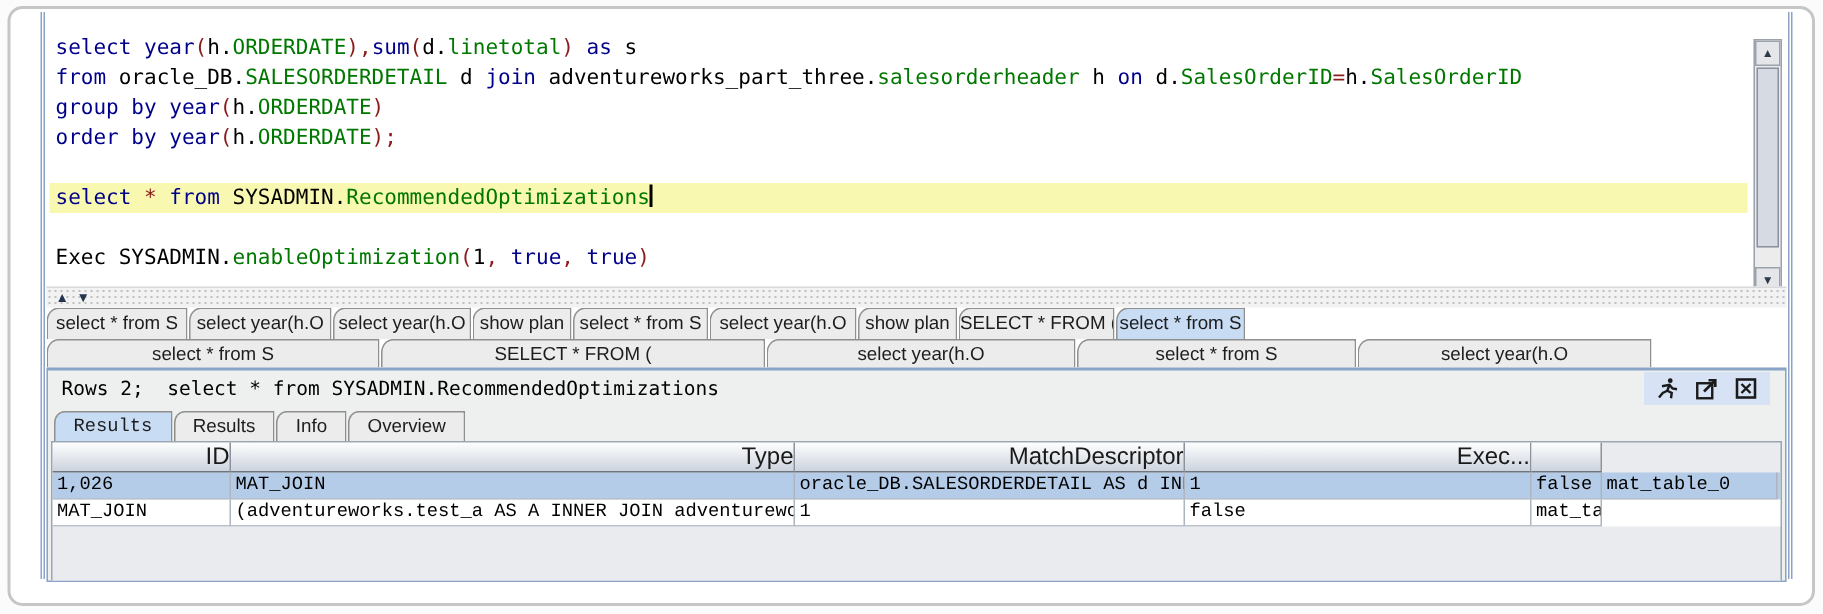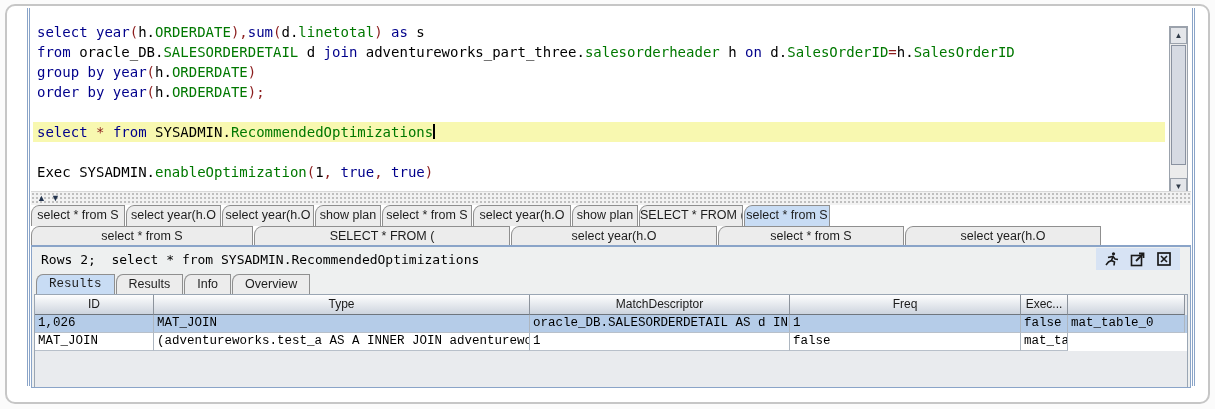--- a/index.html
+++ b/index.html
@@ -47,21 +47,21 @@
   .status-text{padding-left:9px;font-family:"DejaVu Sans Mono","Liberation Mono",monospace;font-size:13px;color:#000;white-space:pre;}
   .iconstrip{position:absolute;right:10px;top:1px;height:22px;background:#d7e3f4;display:flex;align-items:center;gap:10px;padding:0 8px;}
   .ic{width:16px;height:16px;display:inline-block;}
 
   .rtabs{display:flex;align-items:flex-end;height:22px;padding-left:4px;}
   .rtab{box-sizing:border-box;height:20px;background:#ececec;border:1px solid #8f8f8f;border-bottom:none;border-top-left-radius:7px 8px;margin-right:1px;font-size:12.5px;color:#1d1d1d;text-align:center;line-height:19px;padding:0 12px;}
   .rtab.sel{background:#c8dcf4;font-family:Liberation Mono, monospace;}
 
   .tablewrap{position:absolute;left:2px;right:2px;top:47px;bottom:0;border:1px solid #9aa6b4;border-bottom:none;background:#e9ebee;overflow:hidden;}
   .thead{display:flex;height:20px;}
-  .th{box-sizing:border-box;background:linear-gradient(#fefefe,#cdd4de);border-right:1px solid #8c939c;border-bottom:1px solid #6f767e;font-size:12px;color:#1a1a1a;text-align:center;line-height:19px;overflow:hidden;white-space:nowrap;}
+  .th{box-sizing:border-box;background:linear-gradient(#fefefe,#cdd4de);border-right:1px solid #8c939c;border-bottom:1px solid #6f767e;font-size:16px;color:#1a1a1a;text-align:right;line-height:19px;overflow:hidden;white-space:nowrap;}
   .trow{display:flex;height:18px;background:#fff;}
   .trow.sel{background:#b5cce8;}
   .td{box-sizing:border-box;border-right:1px solid #adb6c0;border-bottom:1px solid #b8c0ca;font-size:12.5px;color:#000;line-height:17px;padding-left:3px;overflow:hidden;white-space:nowrap;font-family:Liberation Mono, monospace;}
   .th:nth-child(1),.td:nth-child(1){width:119px}
   .th:nth-child(2),.td:nth-child(2){width:376px}
   .th:nth-child(3),.td:nth-child(3){width:260px}
   .th:nth-child(4),.td:nth-child(4){width:231px}
   .th:nth-child(5),.td:nth-child(5){width:47px}
   .th:nth-child(6),.td:nth-child(6){width:117px}
 </style>
@@ -142,21 +142,20 @@
             <div class="rtab sel">Results</div>
             <div class="rtab">Results</div>
             <div class="rtab">Info</div>
             <div class="rtab">Overview</div>
           </div>
         <div class="tablewrap">
           <div class="thead" id="thead">
               <div class="th">ID</div>
               <div class="th">Type</div>
               <div class="th">MatchDescriptor</div>
-              <div class="th">Freq</div>
               <div class="th">Exec...</div>
               <div class="th"></div>
             </div>
           <div id="tbody">
               <div class="trow sel">
                 <div class="td">1,026</div>
                 <div class="td">MAT_JOIN</div>
                 <div class="td">oracle_DB.SALESORDERDETAIL AS d INNER JOIN adventur...</div>
                 <div class="td">1</div>
                 <div class="td">false</div>

